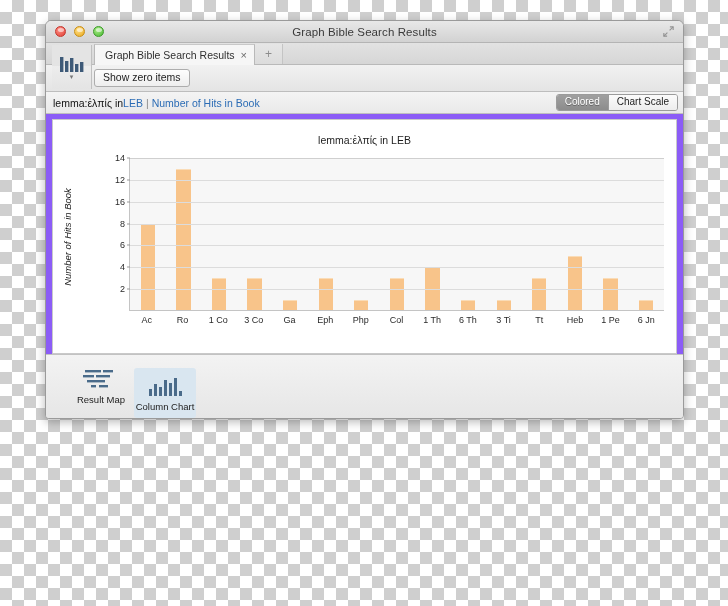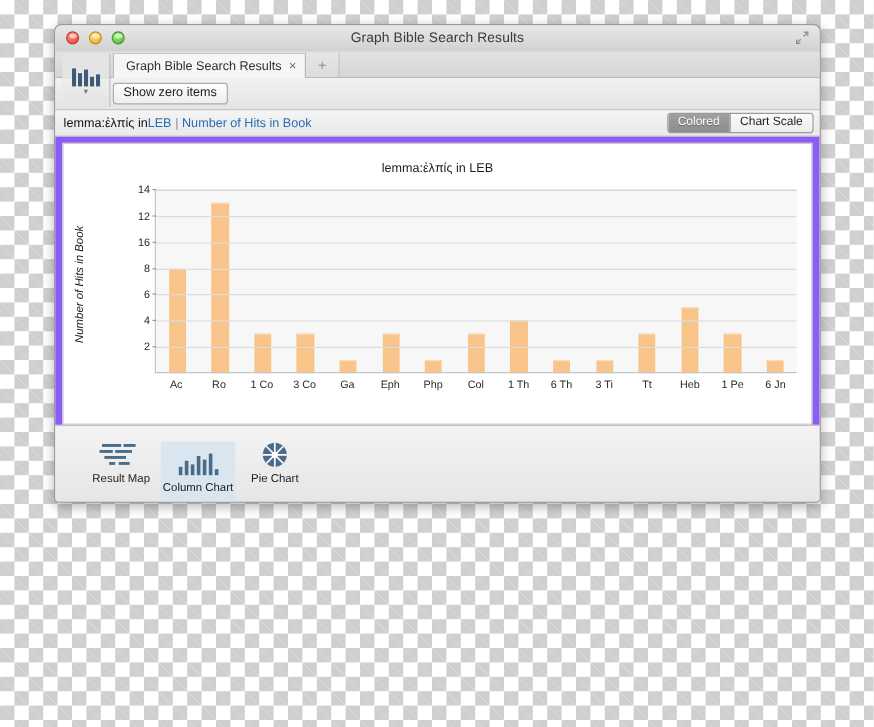--- a/index.html
+++ b/index.html
@@ -408,34 +408,15 @@
         <rect x="9" y="9" width="3" height="12" fill="#4a6b8a"></rect>
         <rect x="14" y="12" width="3" height="9" fill="#4a6b8a"></rect>
         <rect x="19" y="5" width="3" height="16" fill="#4a6b8a"></rect>
         <rect x="24" y="8" width="3" height="13" fill="#4a6b8a"></rect>
         <rect x="29" y="3" width="3" height="18" fill="#4a6b8a"></rect>
         <rect x="34" y="16" width="3" height="5" fill="#4a6b8a"></rect>
       </svg>
       <span>Column Chart</span>
     </div>
 
-    <div class="ctype">
-      <svg width="40" height="24" viewBox="0 0 40 24">
-        <g transform="translate(20,11)">
-          <circle r="10" fill="#4a6b8a"></circle>
-          <g stroke="#ffffff" stroke-width="1.4">
-            <line x1="0" y1="0" x2="0" y2="-10"></line>
-            <line x1="0" y1="0" x2="7.1" y2="-7.1"></line>
-            <line x1="0" y1="0" x2="10" y2="0"></line>
-            <line x1="0" y1="0" x2="7.1" y2="7.1"></line>
-            <line x1="0" y1="0" x2="0" y2="10"></line>
-            <line x1="0" y1="0" x2="-7.1" y2="7.1"></line>
-            <line x1="0" y1="0" x2="-10" y2="0"></line>
-            <line x1="0" y1="0" x2="-7.1" y2="-7.1"></line>
-          </g>
-          <circle r="2.6" fill="#ffffff"></circle>
-        </g>
-      </svg>
-      <span>Pie Chart</span>
-    </div>
 
   </div>
 </div>
 
 </body></html>

